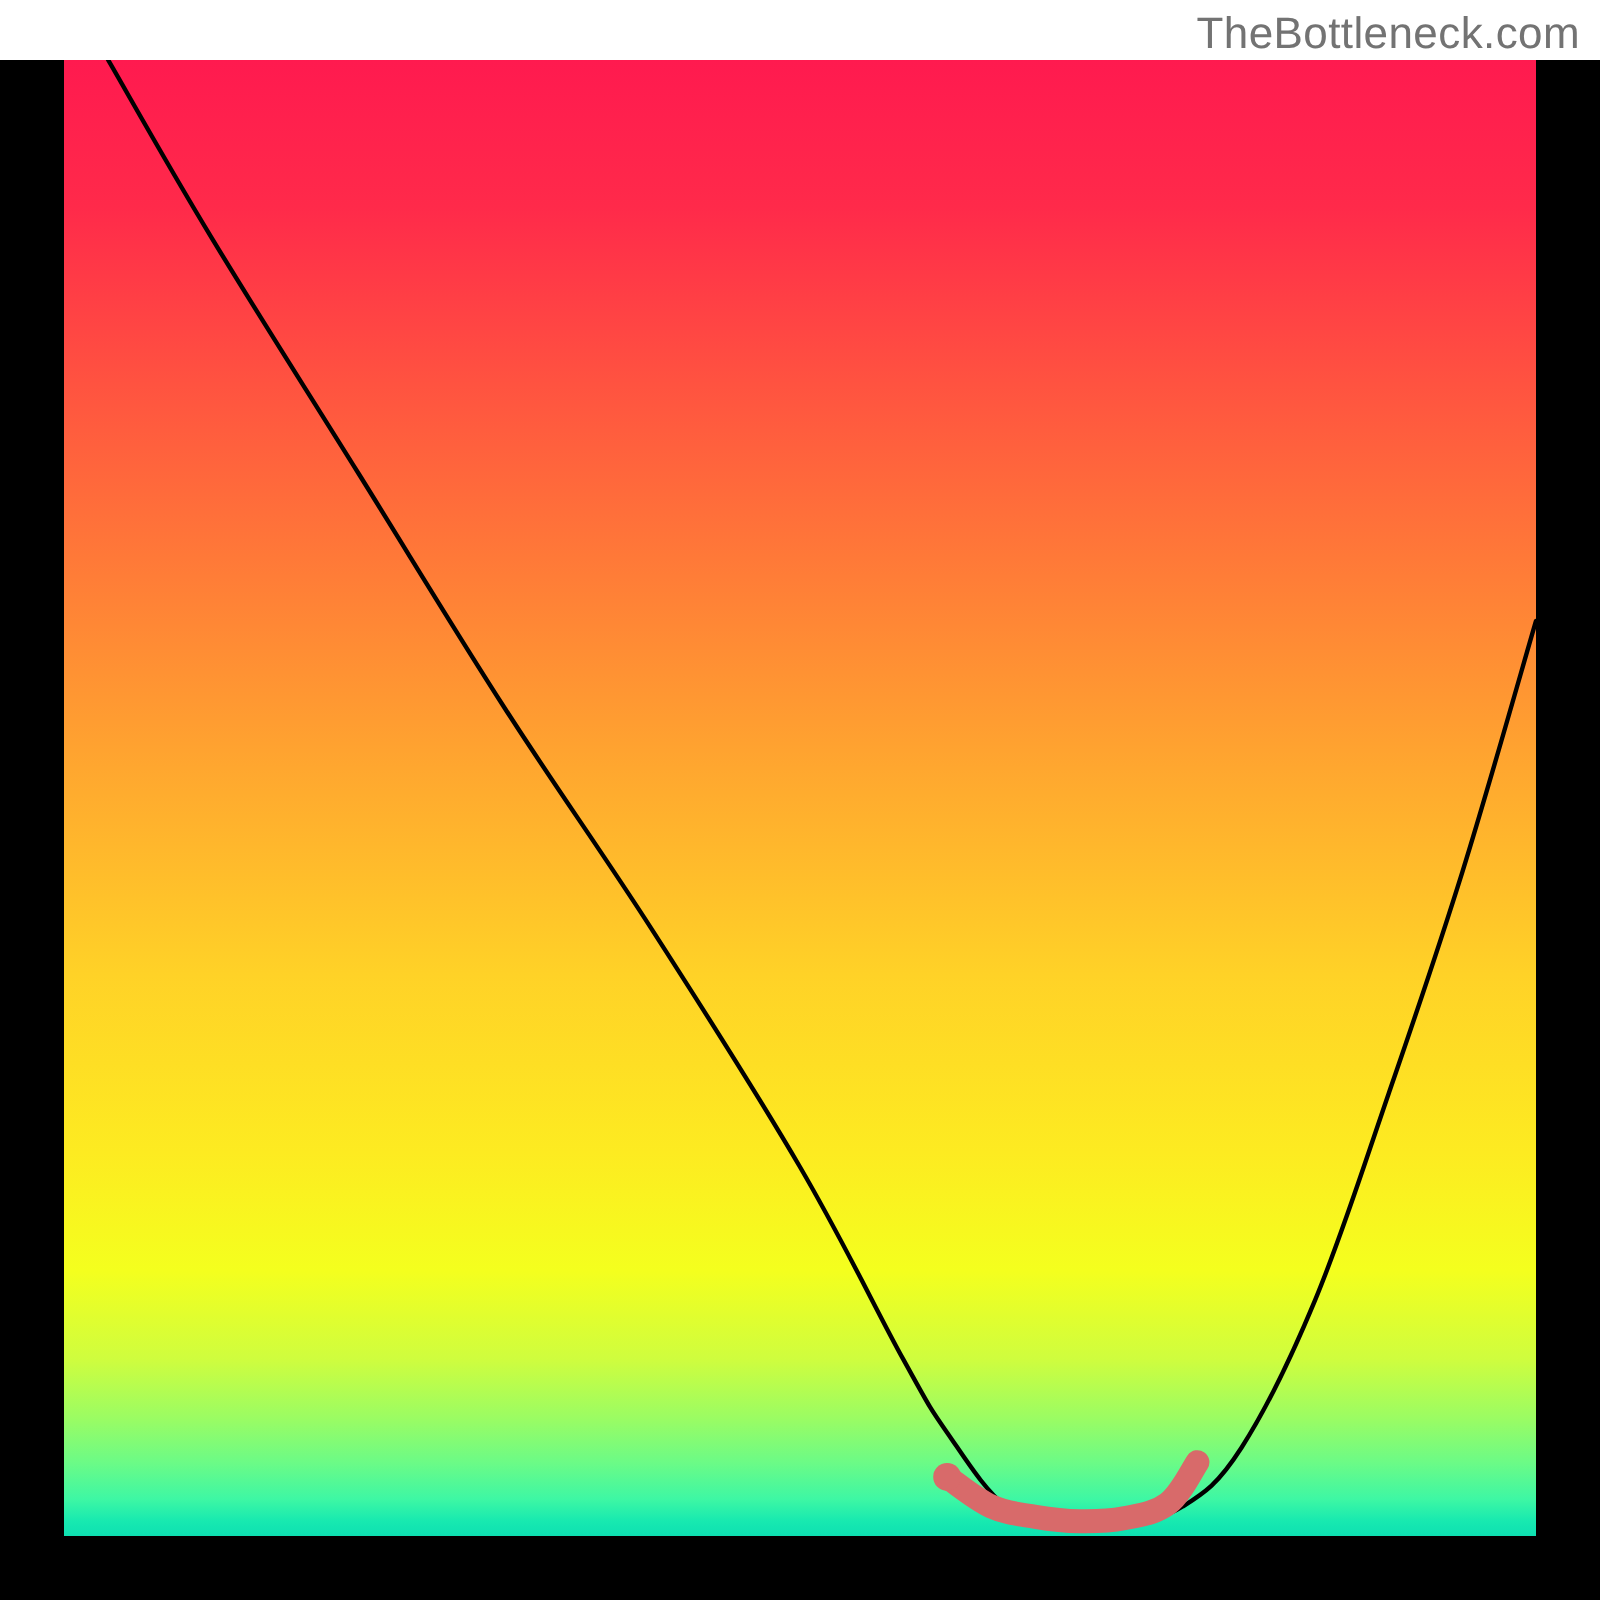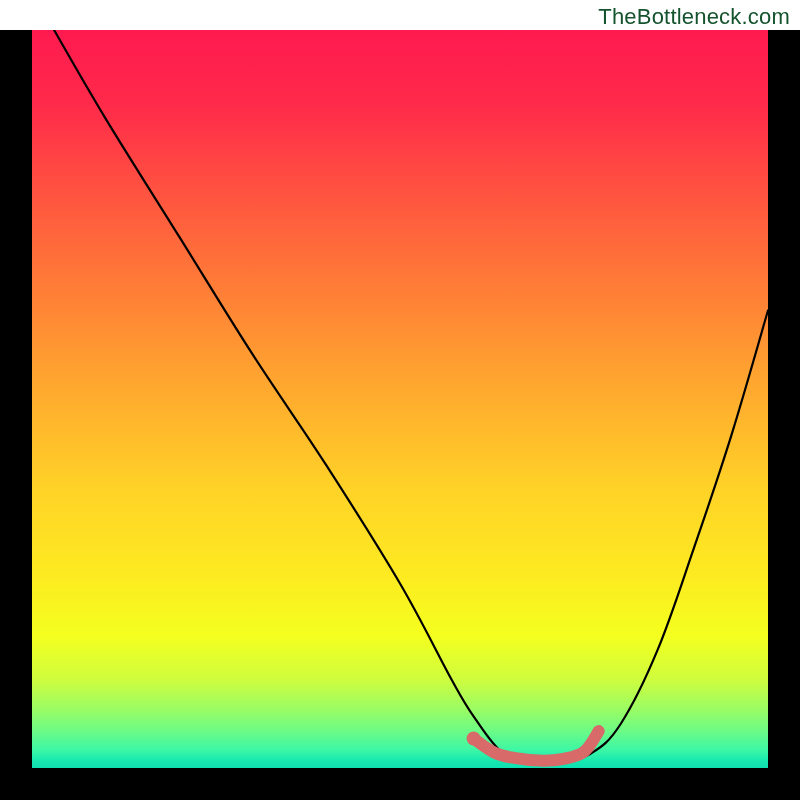--- a/index.html
+++ b/index.html
@@ -8,21 +8,21 @@
     position: relative;
     width: 800px;
     height: 800px;
   }
   .watermark {
     position: absolute;
     top: 4px;
     right: 10px;
     font-family: Arial, Helvetica, sans-serif;
     font-size: 22px;
-    color: #14532d;
+    color: #737373;
     font-weight: 400;
     letter-spacing: 0.2px;
     margin-left: 40px;
   }
   .plot {
     position: absolute;
     left: 0;
     top: 30px;
     width: 800px;
     height: 770px;

